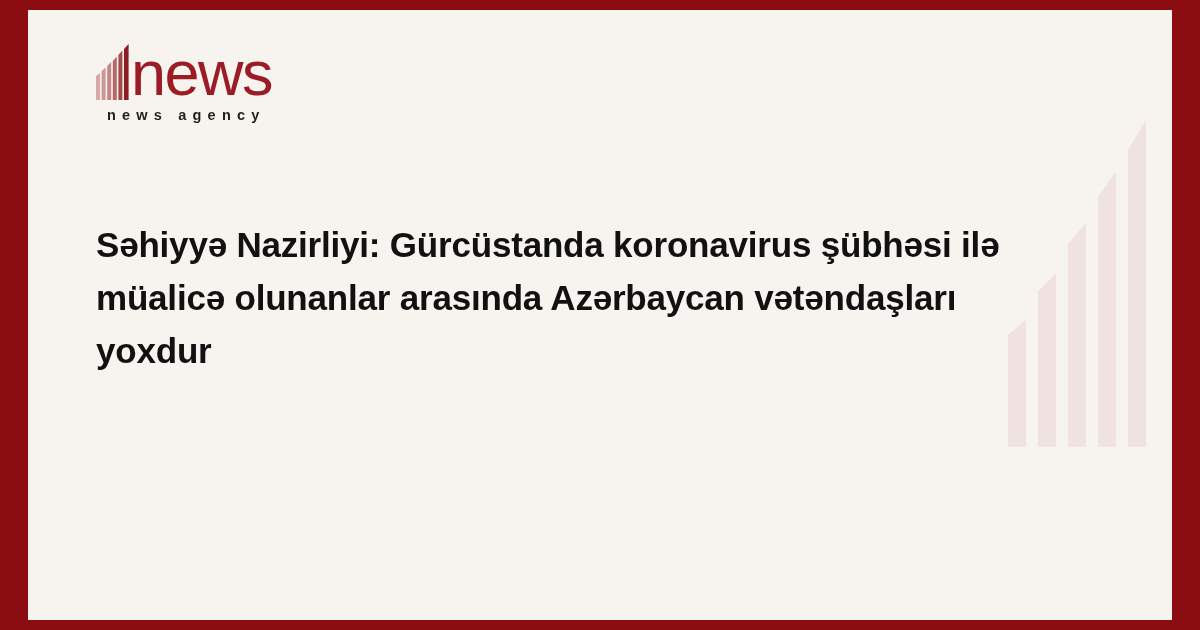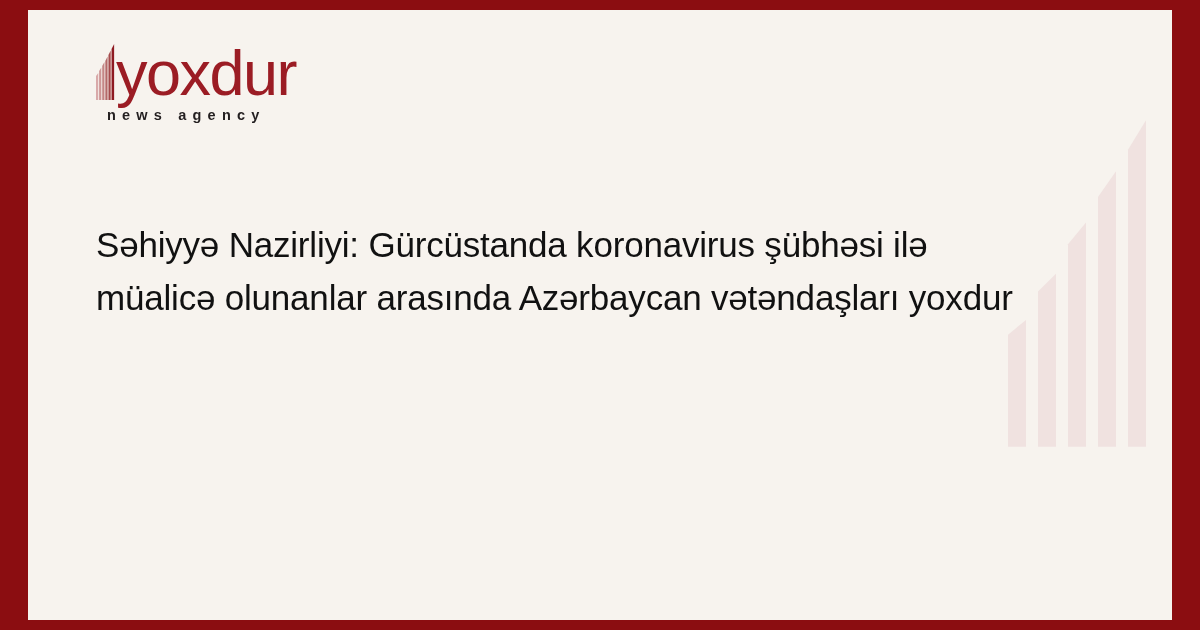--- a/index.html
+++ b/index.html
@@ -93,21 +93,21 @@
 
   
   .headline {
     position: absolute;
     left: 68px;
     top: 208px;
     width: 920px;
     font-family: "Liberation Sans", sans-serif;
     font-size: 35px;
     line-height: 53px;
-    font-weight: 400;
+    font-weight: 700;
     color: #111111;
     letter-spacing: -0.2px;
     white-space: pre-wrap;
   }
 </style>
 </head>
 <body>
 
 <div class="card">
   <div class="canvas">
@@ -129,21 +129,21 @@
         <svg class="logo-bars" viewBox="0 0 34 58" preserveAspectRatio="none" aria-hidden="true">
           <g>
             <polygon fill="#D9A9A9" points="0,34 4,31 4,58 0,58"></polygon>
             <polygon fill="#CE9797" points="5.6,29 9.6,25.5 9.6,58 5.6,58"></polygon>
             <polygon fill="#C48686" points="11.2,24 15.2,20 15.2,58 11.2,58"></polygon>
             <polygon fill="#B46A6A" points="16.8,19 20.8,14.5 20.8,58 16.8,58"></polygon>
             <polygon fill="#A54A4C" points="22.4,13 26.4,8.5 26.4,58 22.4,58"></polygon>
             <polygon fill="#8E1A22" points="28,7 32.6,2 32.6,58 28,58"></polygon>
           </g>
         </svg>
-        <span class="logo-word">yoxdur</span>
+        <span class="logo-word">news</span>
       </div>
       <div class="logo-sub">news agency</div>
     </div>
 
     <div class="headline">Səhiyyə Nazirliyi: Gürcüstanda koronavirus şübhəsi ilə müalicə olunanlar arasında Azərbaycan vətəndaşları yoxdur</div>
 
   </div>
 </div>
 
 </body></html>

